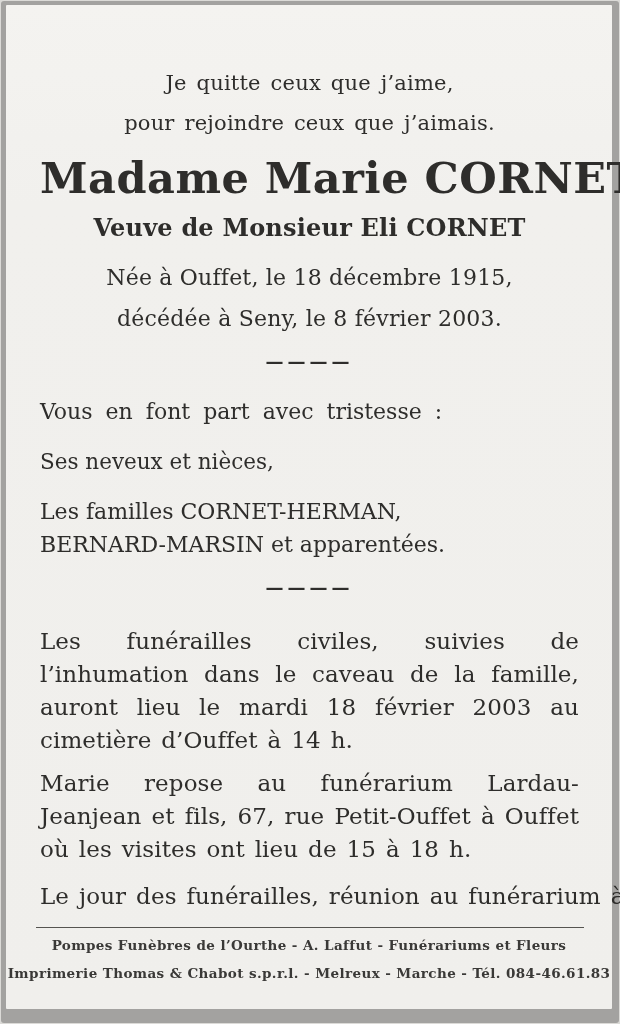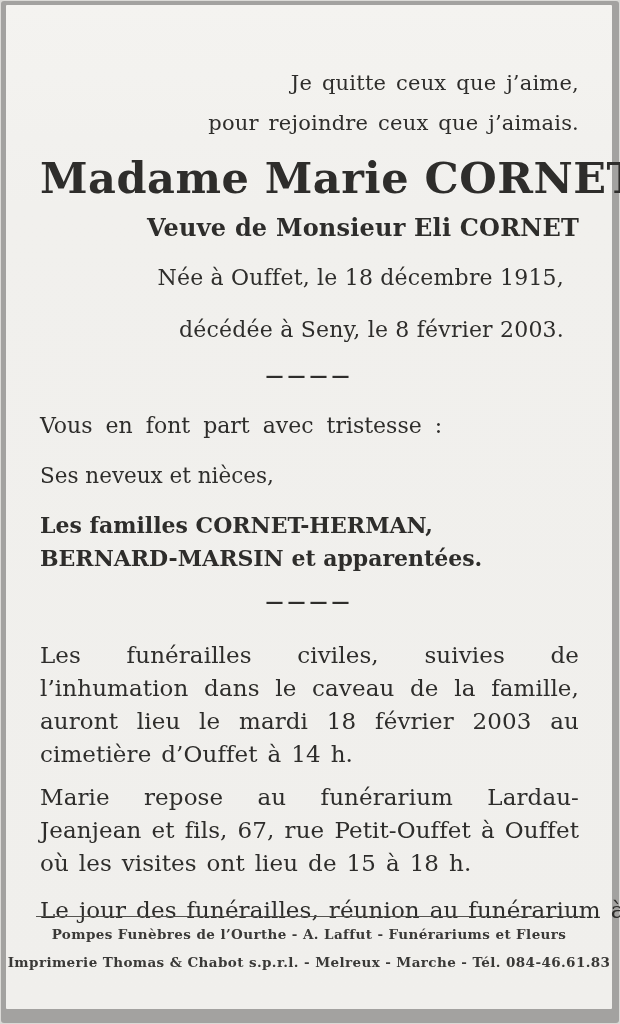--- a/index.html
+++ b/index.html
@@ -22,21 +22,21 @@
     left:6px;top:5px;right:8px;bottom:15px;
     background:linear-gradient(180deg,#f4f3f0 0%,#f1f0ed 20%,#f0efec 100%);
     border-radius:1px;
   }
   .content{
     position:absolute;
     left:0;top:0;right:0;bottom:0;
     padding:58px 33px 0 34px;
     box-sizing:border-box;
   }
-  .center{text-align:right;}
+  .center{text-align:center;}
   .epitaph p{
     margin:0;
     font-size:21px;
     line-height:40px;
     word-spacing:3px;
     letter-spacing:0.2px;
   }
   .deceased-name{
     margin:10px 0 0 0;
     font-size:43px;
@@ -47,21 +47,21 @@
   }
   .relationship{
     margin:10px 0 0 0;
     font-size:24px;
     line-height:30px;
     font-weight:700;
     letter-spacing:0.2px;
   }
   .dates{margin-top:16px;}
   .dates p{
-    margin:15px;
+    margin:4px;
     font-size:22px;
     line-height:37px;
     letter-spacing:0.2px;
   }
   .divider{
     margin-top:12px;
     height:26px;
     text-align:center;
     font-size:18px;
     font-weight:700;
@@ -78,34 +78,34 @@
   .mourners-relatives{
     margin:20px 0 0 0;
     font-size:21.5px;
     line-height:30px;
   }
   .mourners-families p{
     margin:0;
     font-size:22px;
     line-height:33px;
   }
-  .mourners-families{margin-top:18px;font-weight:bold;}
+  .mourners-families{margin-top:18px;}
   .para{
     margin:24px 0 0 0;
     font-size:23px;
     line-height:33px;
     text-align:justify;
     word-spacing:2.5px;
     letter-spacing:0.1px;
   }
   .para-tight{margin-top:10px;}
   .para-last{margin-top:14px;text-align:left;white-space:nowrap;}
   .footer{
     position:absolute;
-    left:0;right:0;bottom:38px;
+    left:0;right:0;bottom:27px;
     text-align:center;
   }
   .footer-rule{
     border:none;
     border-top:1.5px solid #555450;
     margin:0 28px 9px 30px;
   }
   .footer p{
     margin:0;
     font-size:13.5px;

